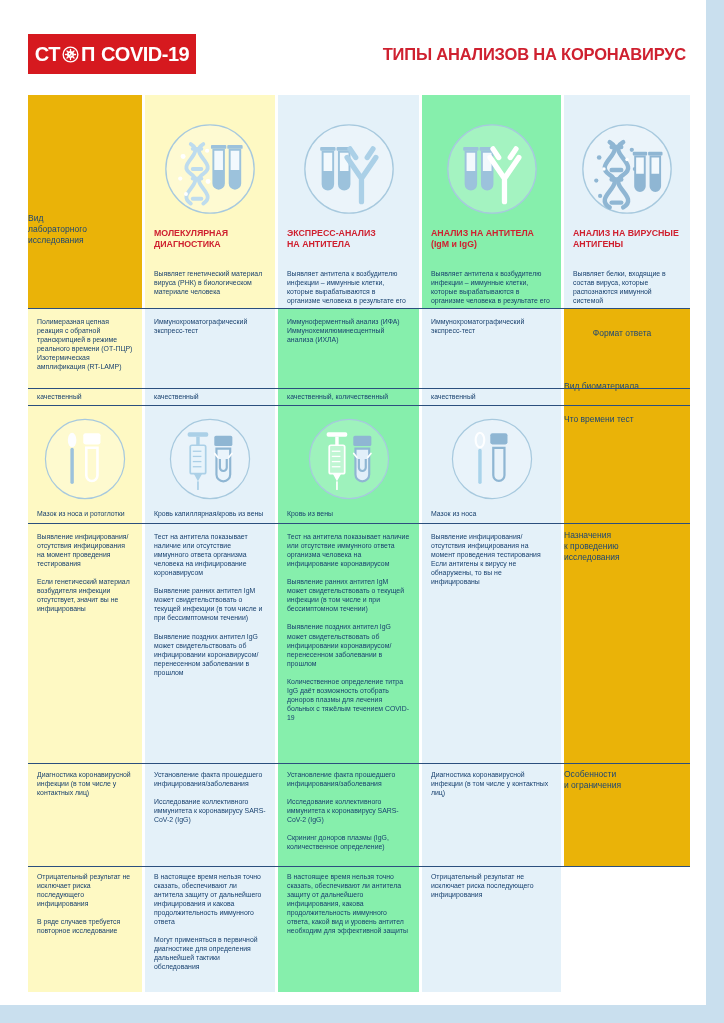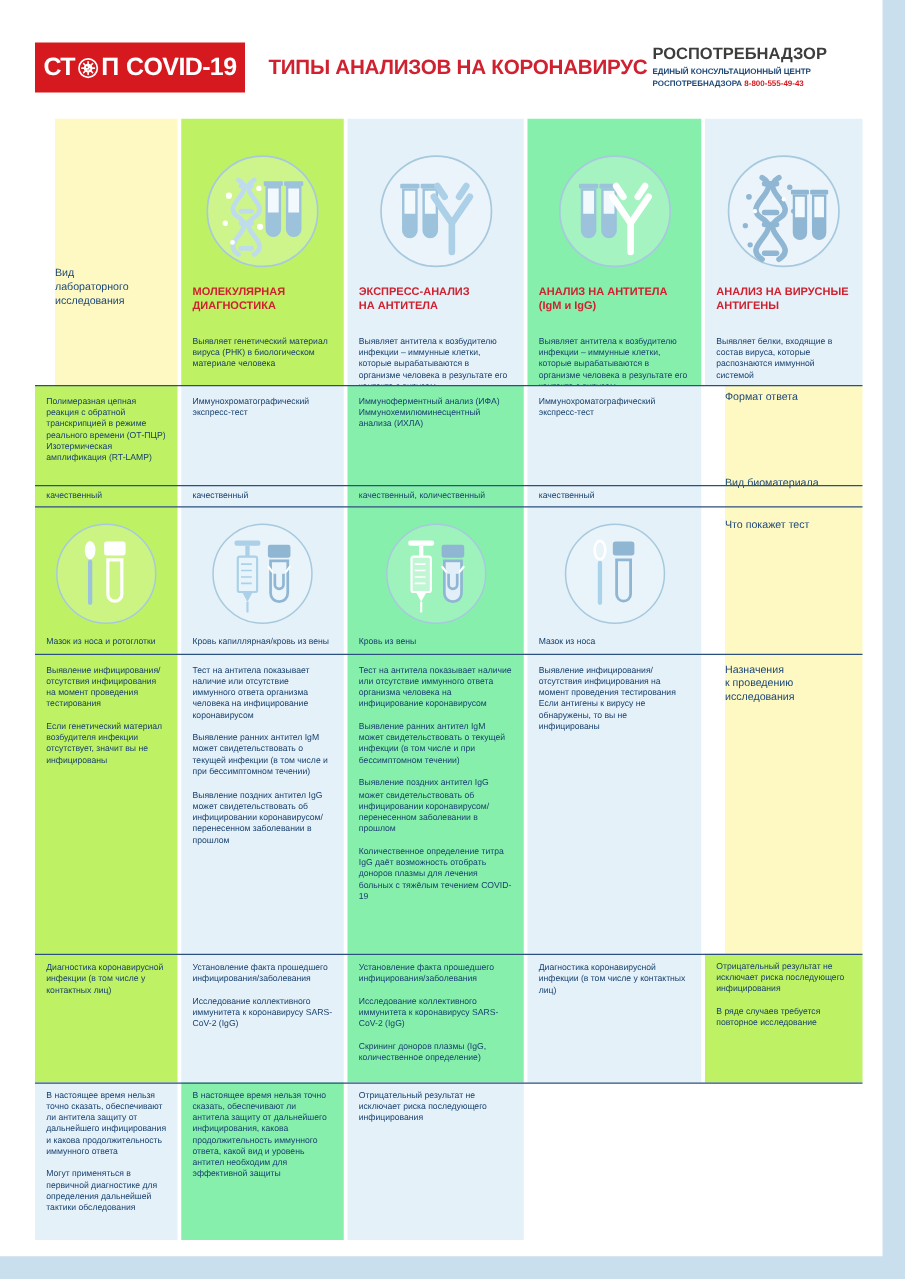--- a/index.html
+++ b/index.html
@@ -14,28 +14,28 @@
   .main-title{flex:1;text-align:right;color:#cf2130;font-weight:bold;font-size:16.5px;letter-spacing:-0.2px;padding:0 4px;}
   .agency{width:168px;flex:0 0 auto;}
   .agency-name{font-size:13.2px;font-weight:bold;color:#3d3d3c;}
   .hotline{margin-top:3px;font-size:6.4px;font-weight:bold;color:#1b4676;line-height:1.5;}
   .hotline .phone{color:#d6191f;}
 
   
   .table{position:absolute;left:28px;top:95px;width:662px;display:grid;
          grid-template-columns:114px 130px 141px 139px 126px;column-gap:3px;
          grid-template-rows:213px 80px 17px 118px 240px 103px 126px;}
-  .c1{background:#bef264;}
+  .c1{background:#fef9c3;}
   .c2{background:#e4f1f9;}
   .c3{background:#86efac;}
   .c4{background:#e4f1f9;}
-  .lbl{color:#1b4676;font-size:8.5px;line-height:1.32;white-space:pre-line;padding-right:10px;background:#fef9c3;margin-left:16px;}
+  .lbl{color:#1b4676;font-size:8.5px;line-height:1.32;white-space:pre-line;padding-right:10px;background:#eab308;}
   .lbl.r1{padding-top:118px;}
   .lbl.r2{padding-top:9px;}
-  .lbl.r3{padding-top:4px;}
+  .lbl.r3{padding-top:20px;text-align:center;}
   .lbl.r4{display:flex;align-items:flex-end;padding-bottom:13px;}
   .lbl.r5{padding-top:9px;}
   .lbl.r6{padding-top:7px;}
   .lbl.r7{padding-top:6px;}
   .cell{color:#17406e;font-size:6.9px;line-height:1.31;white-space:pre-line;padding:0 9px;overflow:hidden;}
   .cell.r1{padding-top:8px;}
   .cell.r2{padding-top:9px;}
   .cell.r3{padding-top:4px;}
   .cell.r5{padding-top:9px;}
   .cell.r6{padding-top:7px;}
@@ -72,28 +72,20 @@
         </g>
         <circle cx="10.8" cy="11" r="0.9" fill="#d6191f"></circle>
             <circle cx="13.6" cy="12.8" r="0.7" fill="#d6191f"></circle>
             <circle cx="11.9" cy="13.8" r="0.6" fill="#d6191f"></circle>
       </svg>
       <span>П</span>
       <span style="width:6px"></span>
       <span>COVID-19</span>
     </div>
     <div class="main-title">ТИПЫ АНАЛИЗОВ НА КОРОНАВИРУС</div>
-    <div class="agency">
-      <div class="agency-name">РОСПОТРЕБНАДЗОР</div>
-      <div class="hotline">
-        <span>ЕДИНЫЙ КОНСУЛЬТАЦИОННЫЙ ЦЕНТР</span><br>
-        <span>РОСПОТРЕБНАДЗОРА</span>
-        <span class="phone">8-800-555-49-43</span>
-      </div>
-    </div>
   </div>
 
   <div class="table">
 
     <div class="lbl r1">Вид
 лабораторного
 исследования</div>
 
     <div class="cell c1 r1">
       <div class="circle">
@@ -311,21 +303,21 @@
           <circle cx="50" cy="50" r="46" fill="rgba(255,255,255,0.2)" stroke="#a7c9de" stroke-width="1.4"></circle>
           <ellipse cx="36" cy="28" rx="5" ry="8.5" fill="none" stroke="#fdfeff" stroke-width="2.5"></ellipse>
           <rect x="34" y="38" width="4" height="41" rx="2" fill="#a9d3ea"></rect>
           <rect x="48" y="20" width="20" height="13" rx="2.5" fill="#8fb6d3"></rect>
           <path d="M51.5 37 h13 v32 a6.5 6.5 0 0 1 -13 0 z" fill="none" stroke="#8fb6d3" stroke-width="2.6"></path>
         </svg>
       </div>
       <div>Мазок из носа</div>
     </div>
 
-    <div class="lbl r5">Что покажет тест</div>
+    <div class="lbl r5">Что времени тест</div>
     <div class="cell c1 r5">Выявление инфицирования/отсутствия инфицирования на момент проведения тестирования
 
 Если генетический материал возбудителя инфекции отсутствует, значит вы не инфицированы</div>
     <div class="cell c2 r5">Тест на антитела показывает наличие или отсутствие иммунного ответа организма человека на инфицирование коронавирусом
 
 Выявление ранних антител IgM может свидетельствовать о текущей инфекции (в том числе и при бессимптомном течении)
 
 Выявление поздних антител IgG может свидетельствовать об инфицировании коронавирусом/перенесенном заболевании в прошлом</div>
     <div class="cell c3 r5">Тест на антитела показывает наличие или отсутствие иммунного ответа организма человека на инфицирование коронавирусом
 
@@ -344,20 +336,22 @@
     <div class="cell c2 r6">Установление факта прошедшего инфицирования/заболевания
 
 Исследование коллективного иммунитета к коронавирусу SARS-CoV-2 (IgG)</div>
     <div class="cell c3 r6">Установление факта прошедшего инфицирования/заболевания
 
 Исследование коллективного иммунитета к коронавирусу SARS-CoV-2 (IgG)
 
 Скрининг доноров плазмы (IgG, количественное определение)</div>
     <div class="cell c4 r6">Диагностика коронавирусной инфекции (в том числе у контактных лиц)</div>
 
+    <div class="lbl r7">Особенности
+и ограничения</div>
     <div class="cell c1 r7">Отрицательный результат не исключает риска последующего инфицирования
 
 В ряде случаев требуется повторное исследование</div>
     <div class="cell c2 r7">В настоящее время нельзя точно сказать, обеспечивают ли антитела защиту от дальнейшего инфицирования и какова продолжительность иммунного ответа
 
 Могут применяться в первичной диагностике для определения дальнейшей тактики обследования</div>
     <div class="cell c3 r7">В настоящее время нельзя точно сказать, обеспечивают ли антитела защиту от дальнейшего инфицирования, какова продолжительность иммунного ответа, какой вид и уровень антител необходим для эффективной защиты</div>
     <div class="cell c4 r7">Отрицательный результат не исключает риска последующего инфицирования</div>
 
   </div>

